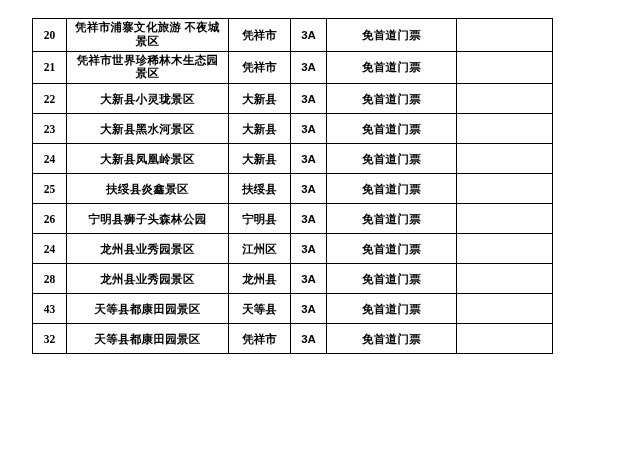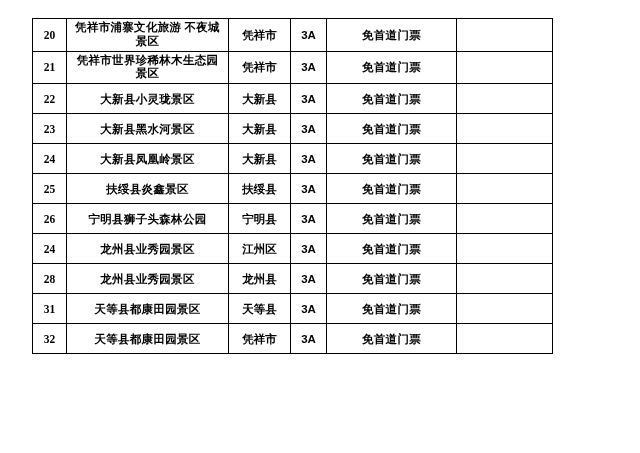--- a/index.html
+++ b/index.html
@@ -154,21 +154,21 @@
           </td>
         <td class="col-area">龙州县</td>
         <td class="col-level">3A</td>
         <td class="col-policy">免首道门票</td>
         <td class="col-blank"></td>
       </tr>
 
 
 
       <tr>
-        <td class="col-index">31</td>
+        <td class="col-index">43</td>
         <td class="col-name">
             <span class="name-wrap">天等县都康田园景区</span>
           </td>
         <td class="col-area">天等县</td>
         <td class="col-level">3A</td>
         <td class="col-policy">免首道门票</td>
         <td class="col-blank"></td>
       </tr>
 
       <tr>

